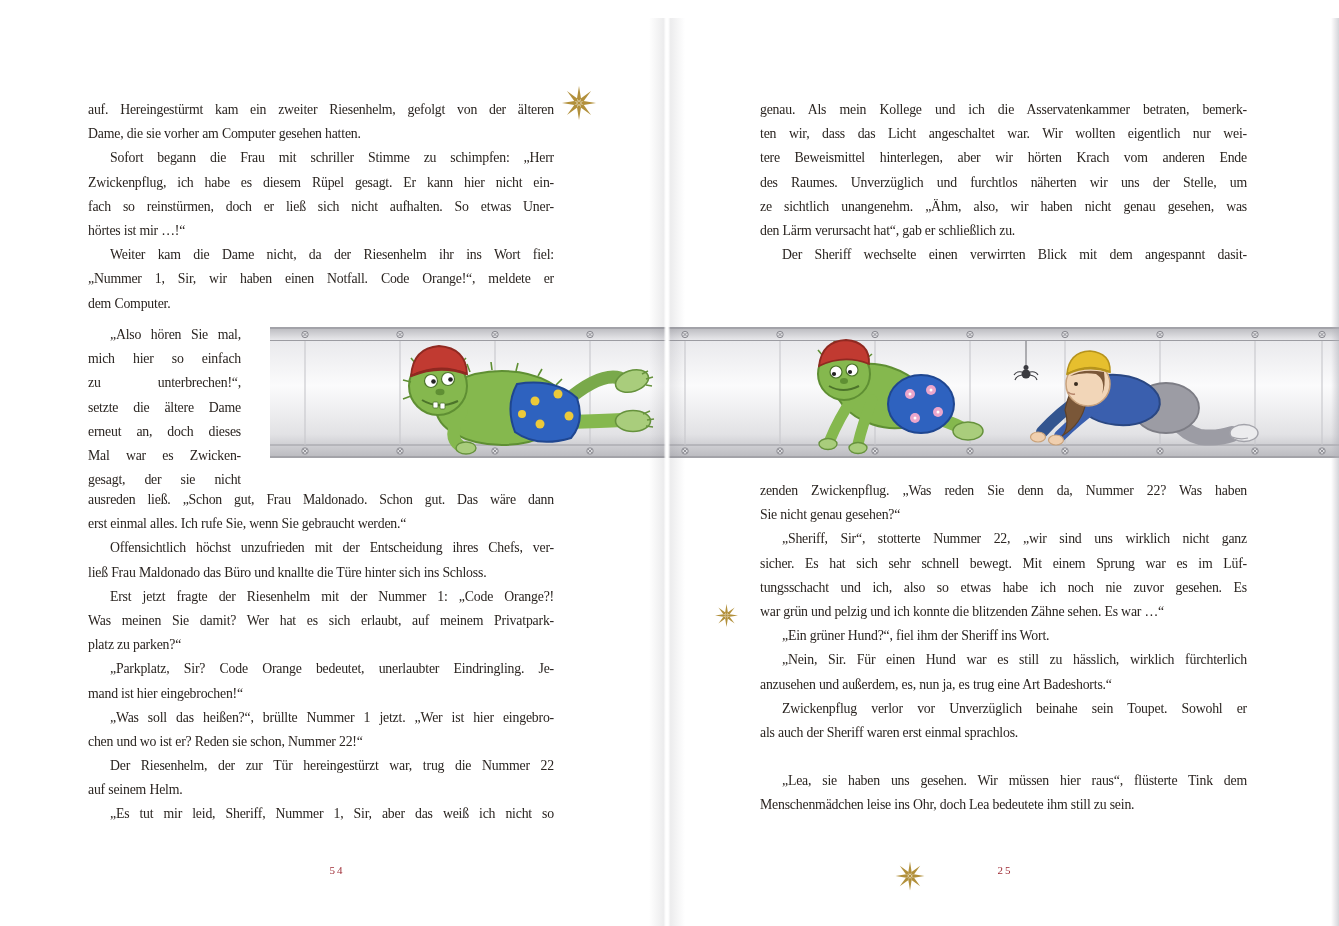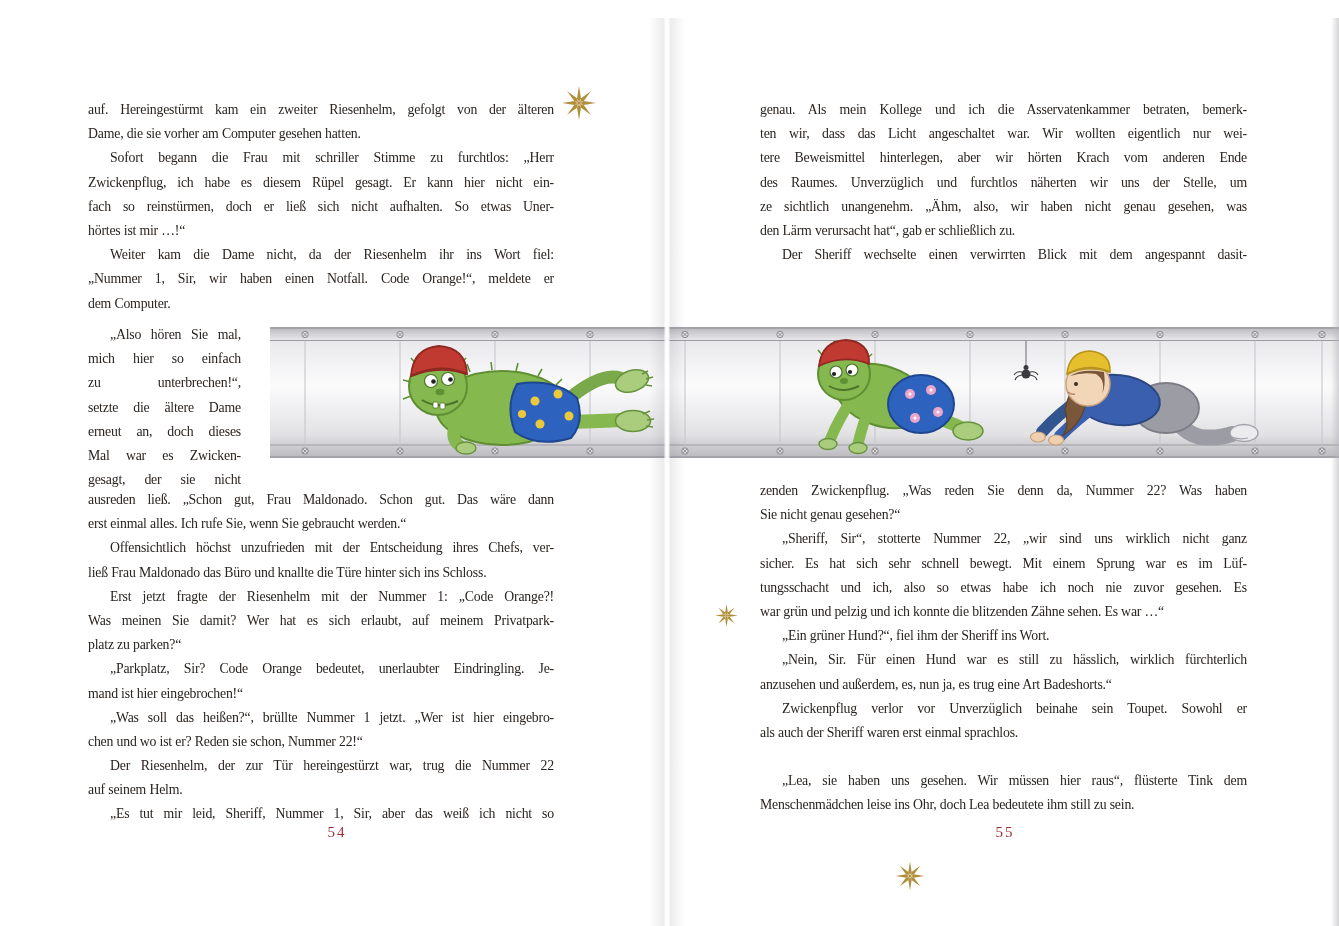--- a/index.html
+++ b/index.html
@@ -17,22 +17,22 @@
   .textblock .line.end { text-align-last:left; }
   .textblock .line.indent { text-indent:22px; }
 
   #left-top    { left:88px;  top:80px;  width:466px; }
   #left-narrow { left:88px;  top:305px; width:153px; }
   #left-bottom { left:88px;  top:470px; width:466px; }
   #right-top   { left:760px; top:80px;  width:487px; }
   #right-bottom{ left:760px; top:461px; width:487px; }
 
   .page-number {
-    position:absolute; top:806px; width:44px; text-align:center;
-    font-size:15px; letter-spacing:2px; color:var(--pnum,#9e2b35);
+    position:absolute; top:846px; width:44px; text-align:center;
+    font-size:11px; letter-spacing:2px; color:var(--pnum,#9e2b35);
   }
   #pnum-left  { left:315px; }
   #pnum-right { left:983px; }
 
   .illustration { position:absolute; left:270px; top:306px; width:1069px; height:138px; z-index:1; }
 
   .ornament { position:absolute; color:var(--gold,#b2903b); z-index:2; }
   #orn-top    { left:559px; top:65px;  width:40px; height:40px; }
   #orn-middle { left:713px; top:584px; width:27px; height:27px; }
   #orn-bottom { left:893px; top:841px; width:34px; height:34px; }
@@ -71,21 +71,21 @@
         <polygon points="0,-17 2,-4.5 0,-1.5 -2,-4.5" fill="currentColor" transform="rotate(315)"></polygon>
         <circle r="1.8" fill="currentColor"></circle>
       </g>
     </defs>
   </svg>
 
   <div>
     <div class="textblock" id="left-top">
         <div class="line">auf. Hereingestürmt kam ein zweiter Riesenhelm, gefolgt von der älteren</div>
         <div class="line end">Dame, die sie vorher am Computer gesehen hatten.</div>
-        <div class="line indent">Sofort begann die Frau mit schriller Stimme zu furchtlos: „Herr</div>
+        <div class="line indent">Sofort begann die Frau mit schriller Stimme zu schimpfen: „Herr</div>
         <div class="line">Zwickenpflug, ich habe es diesem Rüpel gesagt. Er kann hier nicht ein-</div>
         <div class="line">fach so reinstürmen, doch er ließ sich nicht aufhalten. So etwas Uner-</div>
         <div class="line end">hörtes ist mir …!“</div>
         <div class="line indent">Weiter kam die Dame nicht, da der Riesenhelm ihr ins Wort fiel:</div>
         <div class="line">„Nummer 1, Sir, wir haben einen Notfall. Code Orange!“, meldete er</div>
         <div class="line end">dem Computer.</div>
       </div>
     <div class="textblock" id="left-narrow">
         <div class="line indent">„Also hören Sie mal,</div>
         <div class="line">mich hier so einfach</div>
@@ -133,21 +133,21 @@
         <div class="line end">war grün und pelzig und ich konnte die blitzenden Zähne sehen. Es war …“</div>
         <div class="line indent end">„Ein grüner Hund?“, fiel ihm der Sheriff ins Wort.</div>
         <div class="line indent">„Nein, Sir. Für einen Hund war es still zu hässlich, wirklich fürchterlich</div>
         <div class="line end">anzusehen und außerdem, es, nun ja, es trug eine Art Badeshorts.“</div>
         <div class="line indent">Zwickenpflug verlor vor Unverzüglich beinahe sein Toupet. Sowohl er</div>
         <div class="line end">als auch der Sheriff waren erst einmal sprachlos.</div>
         <div class="line end">&nbsp;</div>
         <div class="line indent">„Lea, sie haben uns gesehen. Wir müssen hier raus“, flüsterte Tink dem</div>
         <div class="line end">Menschenmädchen leise ins Ohr, doch Lea bedeutete ihm still zu sein.</div>
       </div>
-    <div class="page-number" id="pnum-right">55</div>
+    <div class="page-number" id="pnum-right">25</div>
   </div>
 
   <svg class="illustration" viewBox="0 0 1069 138" preserveAspectRatio="none">
     <defs>
       <linearGradient id="ductg" x1="0" y1="0" x2="0" y2="1">
         <stop offset="0" stop-color="#b7b7bc"></stop>
         <stop offset="0.1" stop-color="#e9e9ec"></stop>
         <stop offset="0.45" stop-color="#fbfbfc"></stop>
         <stop offset="0.82" stop-color="#e2e2e5"></stop>
         <stop offset="1" stop-color="#b9b9be"></stop>

